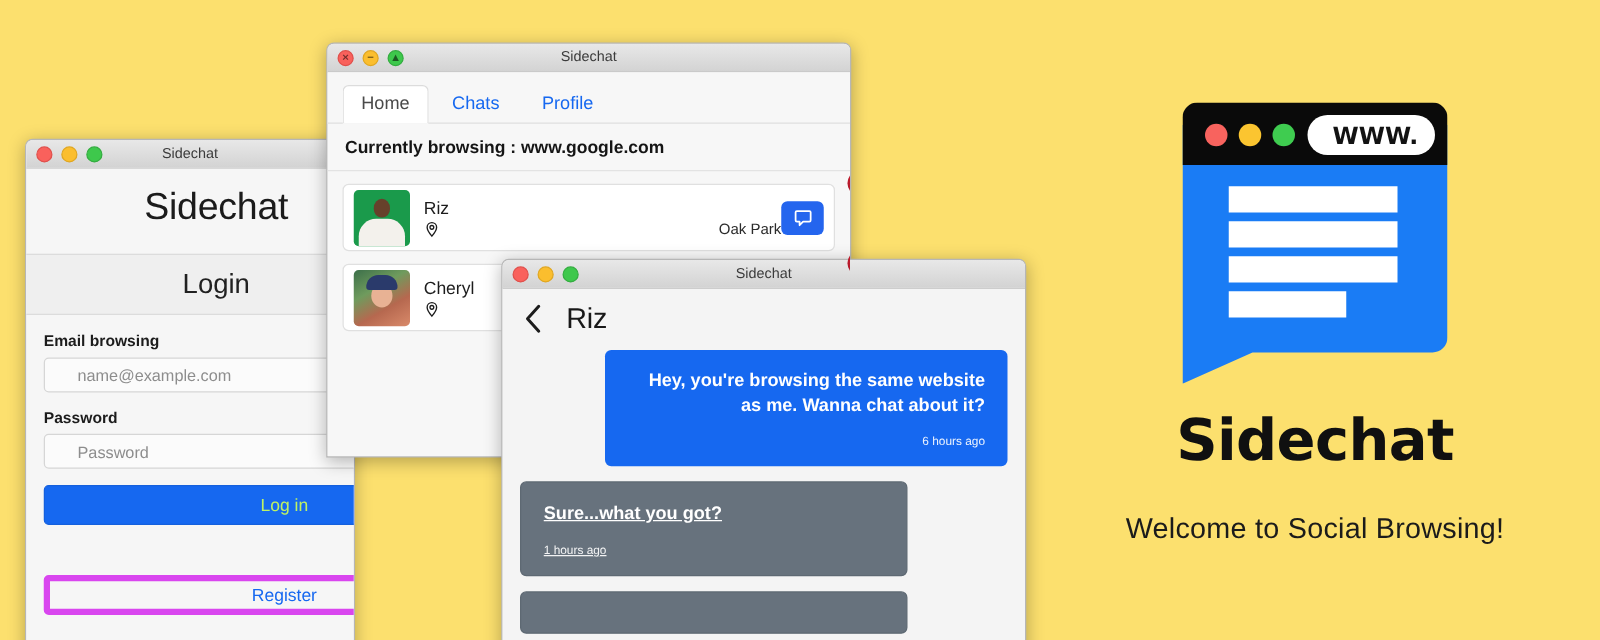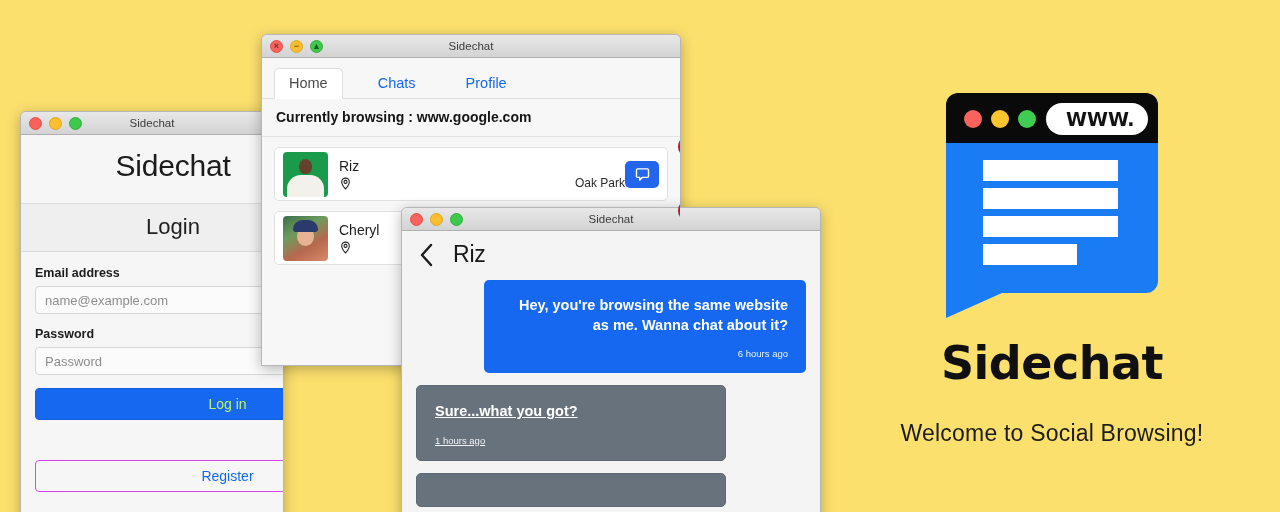--- a/index.html
+++ b/index.html
@@ -100,21 +100,21 @@
   }
   .fld-input {
     height: 28px;
     background: #fbfbfb;
     border: 1px solid #d6d6d6;
     border-radius: 4px;
     font-size: 13px;
     color: #8d8d8d;
     display: flex;
     align-items: center;
-    padding: 0 9px;
+    padding: 0 26px;
     margin-bottom: 13px;
     box-sizing: border-box;
     width: 385px;
   }
   .btn-primary {
     height: 32px;
     background: #1668f0;
     border: 1px solid #1560dd;
     border-radius: 4px;
     color: #bef264;
@@ -122,21 +122,21 @@
     display: flex;
     align-items: center;
     justify-content: center;
     margin-bottom: 10px;
     width: 385px;
     box-sizing: border-box;
   }
   .btn-outline {
     height: 32px;
     background: #f6f6f6;
-    border: 1px solid #d946ef;
+    border: 5px solid #d946ef;
     border-radius: 4px;
     color: #1668f0;
     font-size: 14px;
     display: flex;
     align-items: center;
     justify-content: center;
     width: 385px;
     box-sizing: border-box;
     margin-top: 40px;
   }
@@ -165,21 +165,21 @@
   #win-home .body {
     background: #f7f7f7;
     height: calc(100% - 23px);
     position: relative;
   }
   .tabs {
     display: flex;
     align-items: flex-end;
     border-bottom: 1px solid #dfdfdf;
     padding: 10px 12px 0 12px;
-    gap: 20px;
+    gap: 4px;
     background: #f7f7f7;
   }
   .tab {
     font-size: 14.5px;
     padding: 6px 14px 7px 14px;
     color: #1668f0;
     border: 1px solid transparent;
     border-radius: 5px 5px 0 0;
     margin-bottom: -1px;
   }
@@ -354,21 +354,21 @@
   .brand-block {
     position: absolute;
     left: 852px;
     top: 82px;
     width: 400px;
     text-align: center;
   }
   .logo-wrap {
     width: 232px;
     height: 225px;
-    margin: 11px auto;
+    margin: 0 auto;
     position: relative;
   }
   .brand-title {
     font-family: "DejaVu Sans", sans-serif;
     font-weight: bold;
     font-size: 46px;
     color: #101010;
     letter-spacing: -0.5px;
     margin-top: 18px;
   }
@@ -388,21 +388,21 @@
       <span class="light red"></span>
       <span class="light yellow"></span>
       <span class="light green"></span>
     </div>
     <div class="wtitle">Sidechat</div>
   </div>
   <div class="body">
     <div class="login-brand">Sidechat</div>
     <div class="card-head">Login</div>
     <div class="login-form">
-      <div class="fld-label">Email address</div>
+      <div class="fld-label">Email browsing</div>
       <div class="fld-input">name@example.com</div>
       <div class="fld-label">Password</div>
       <div class="fld-input">Password</div>
       <div class="btn-primary">Log in</div>
       <div class="btn-outline">Register</div>
     </div>
   </div>
 </div>
 
 <div class="window" id="win-home">

